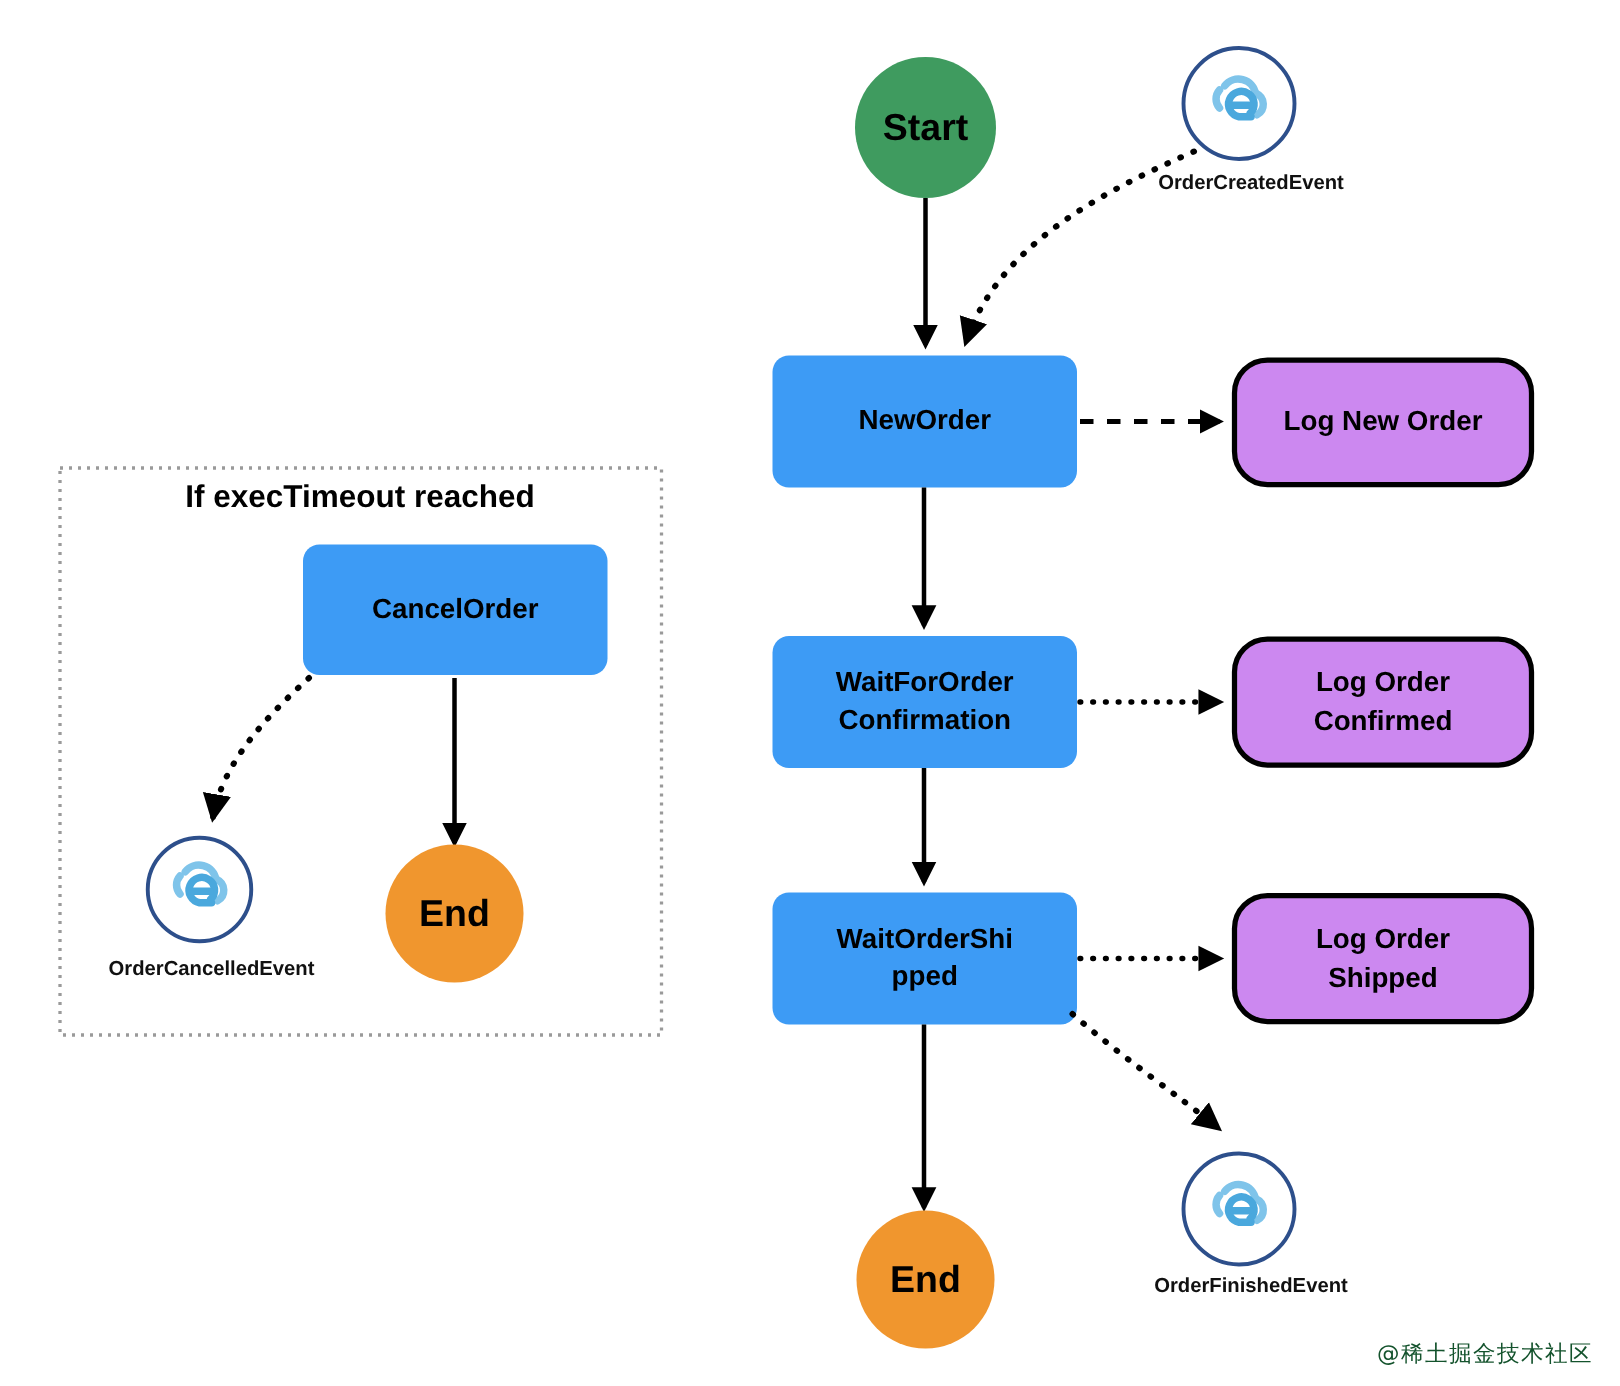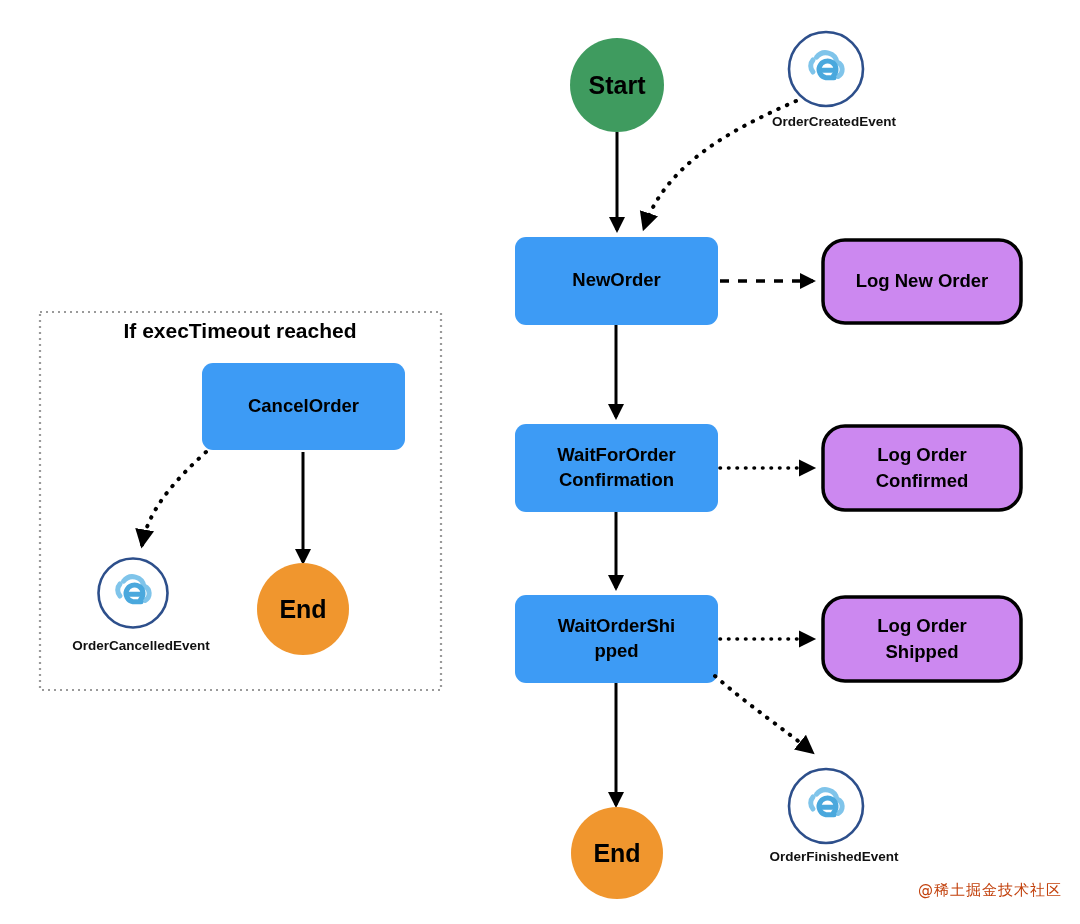--- a/index.html
+++ b/index.html
@@ -45,24 +45,24 @@
   .group-title {
     font-family: "Liberation Sans", sans-serif;
     font-weight: bold;
     font-size: 21px;
     fill: #000000;
     text-anchor: middle;
   }
   .watermark {
     position: absolute;
     right: 18px;
-    bottom: 24px;
+    bottom: 12px;
     font-family: "DejaVu Sans", sans-serif;
     font-size: 15px;
-    color: #c2410c;
+    color: #14532d;
     letter-spacing: 1px;
     user-select: none;
   }
   .solid-edge {
     stroke: #000000;
     stroke-width: 3;
     fill: none;
   }
   .dotted-edge {
     stroke: #000000;

